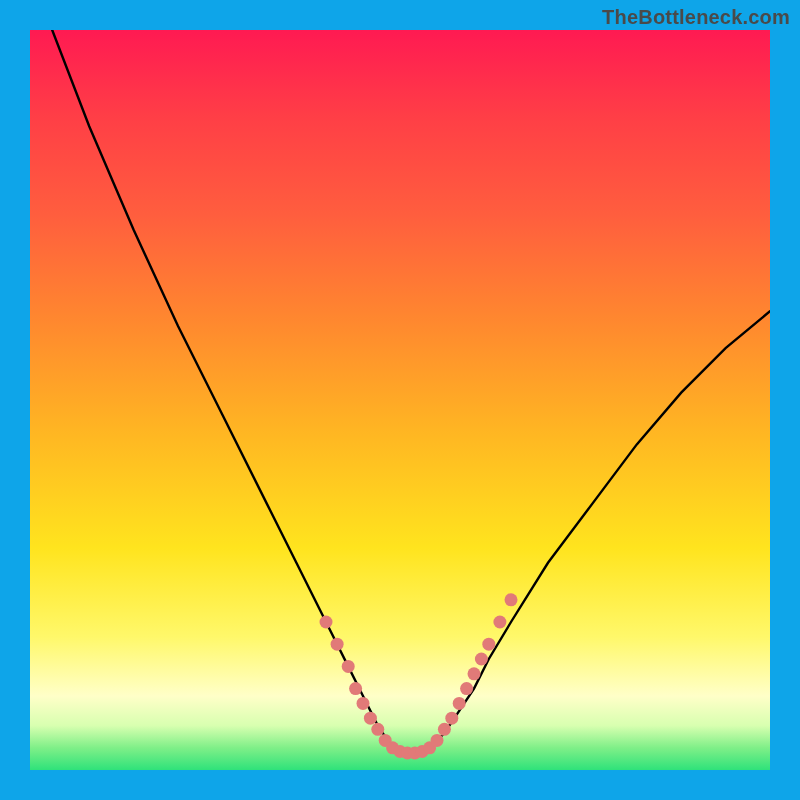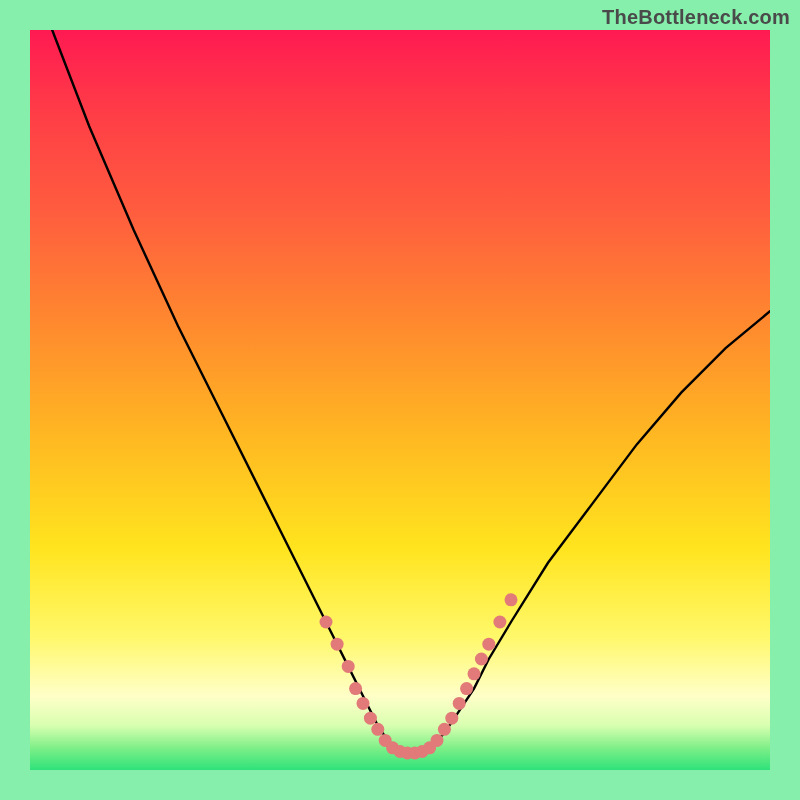--- a/index.html
+++ b/index.html
@@ -8,21 +8,21 @@
     width: 800px;
     height: 800px;
     overflow: hidden;
     background: #000;
     font-family: Arial, Helvetica, sans-serif;
   }
   .frame {
     position: relative;
     width: 800px;
     height: 800px;
-    background: #86efac;
+    background: #0ea5e9;
   }
   .plot {
     position: absolute;
     left: 30px;
     top: 30px;
     width: 740px;
     height: 740px;
     background: linear-gradient(
       to bottom,
       #ff1a52 0%,

